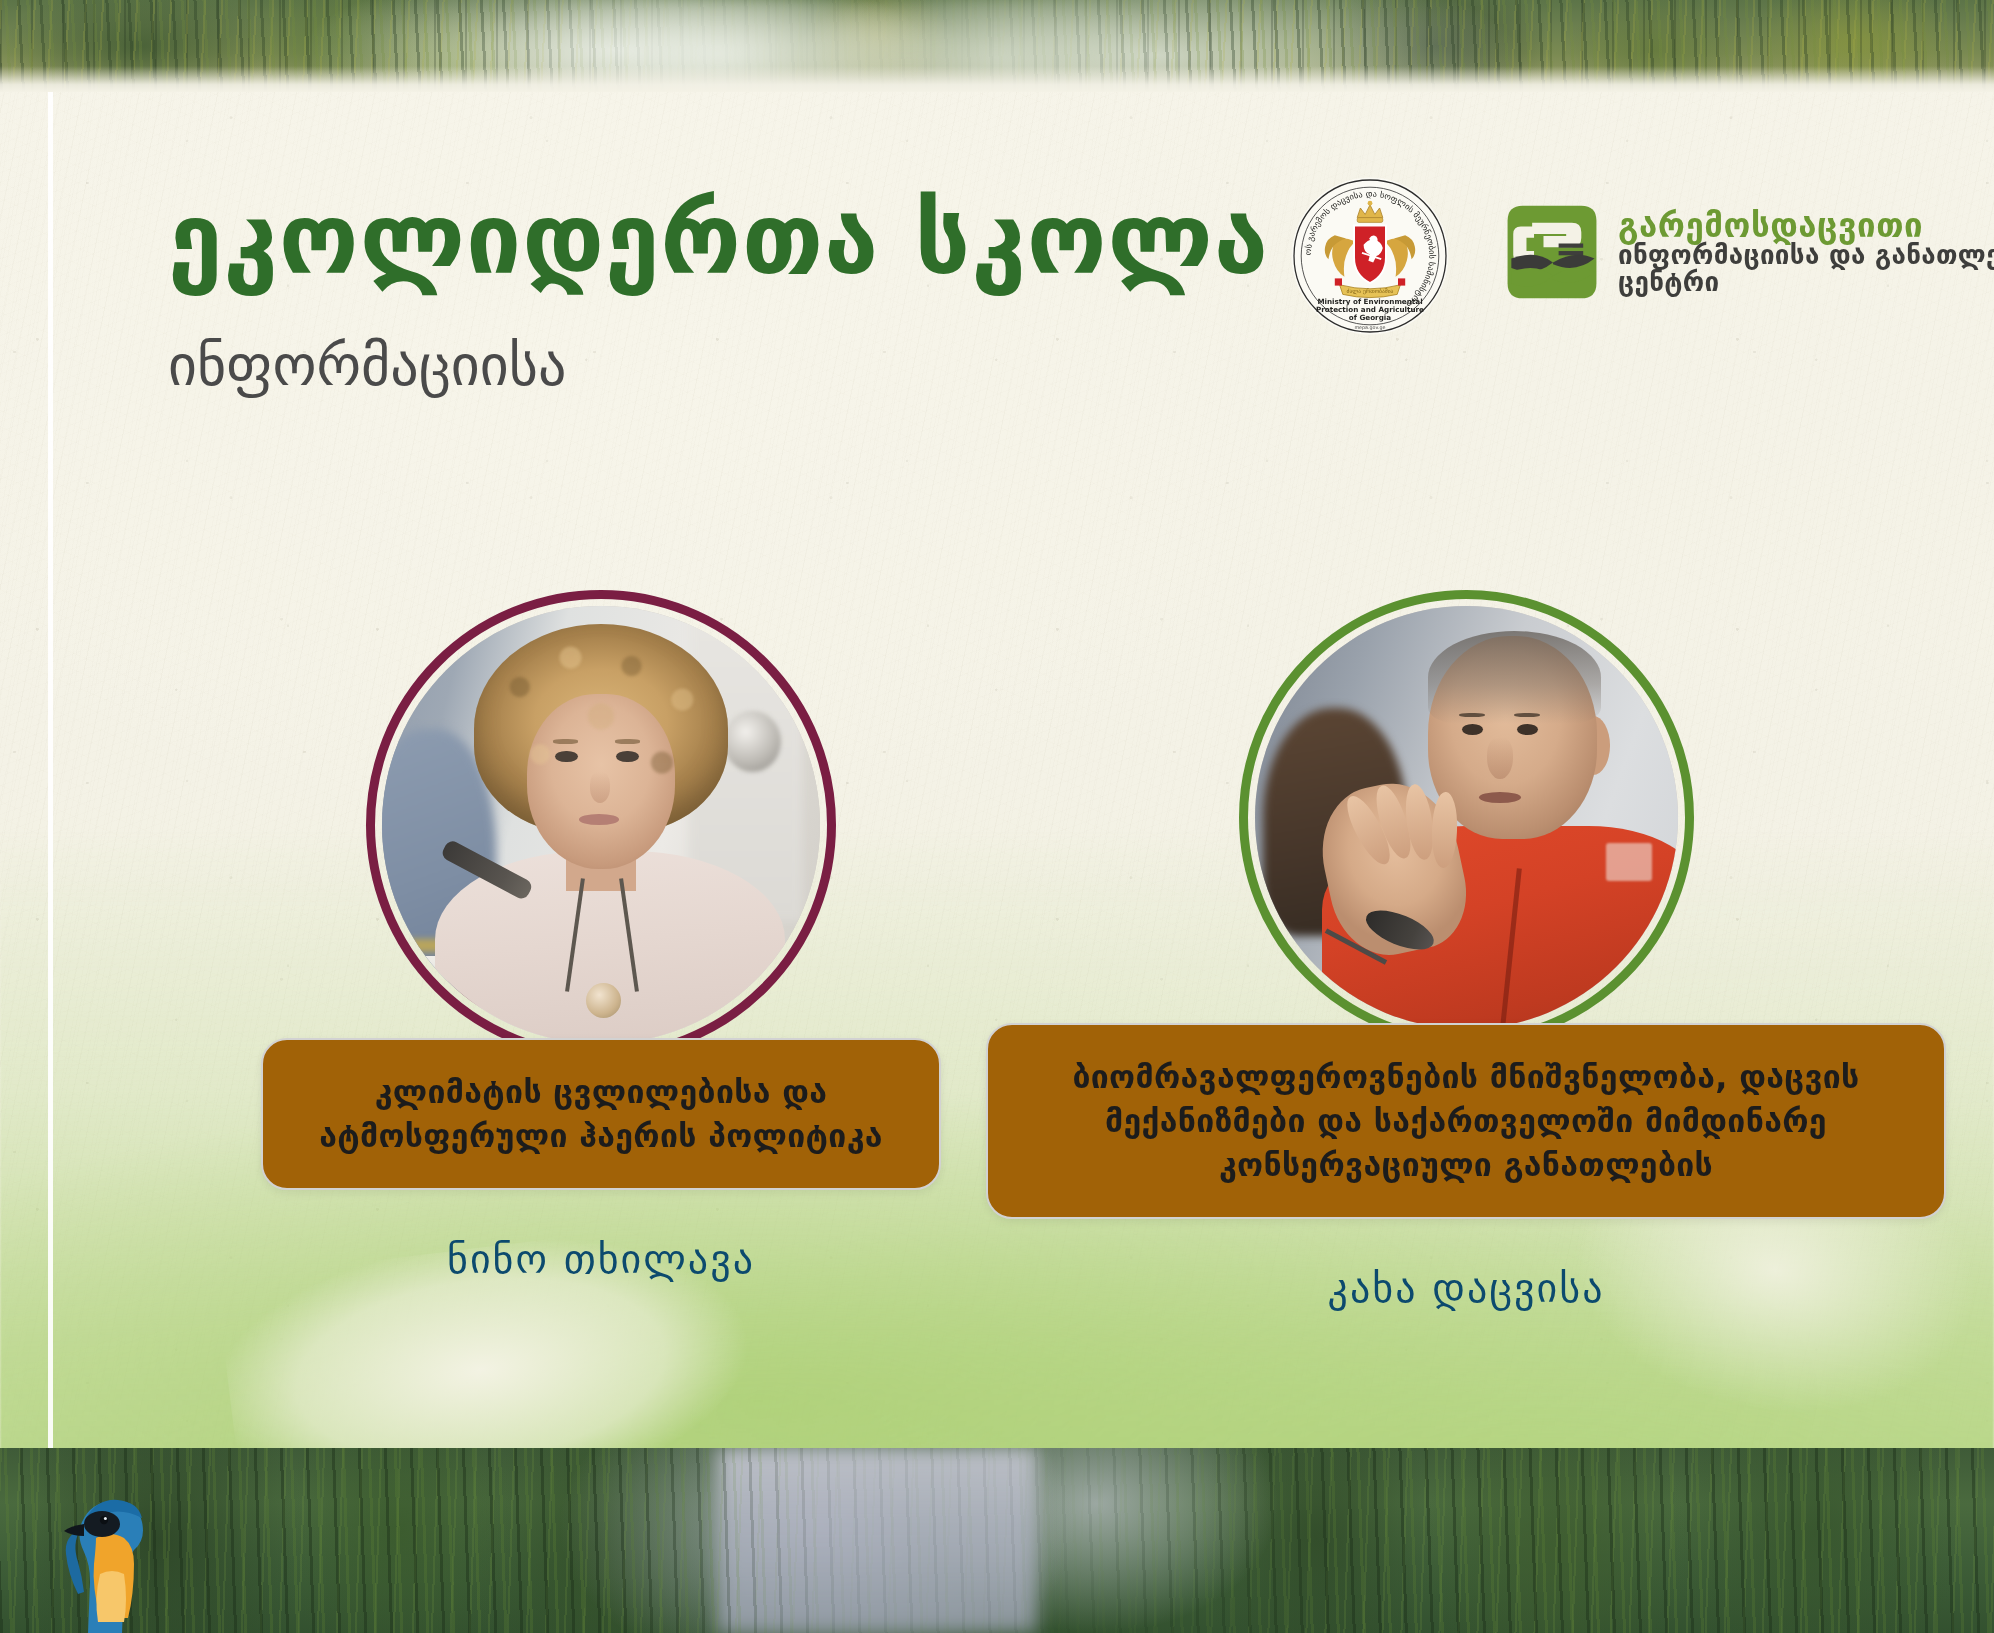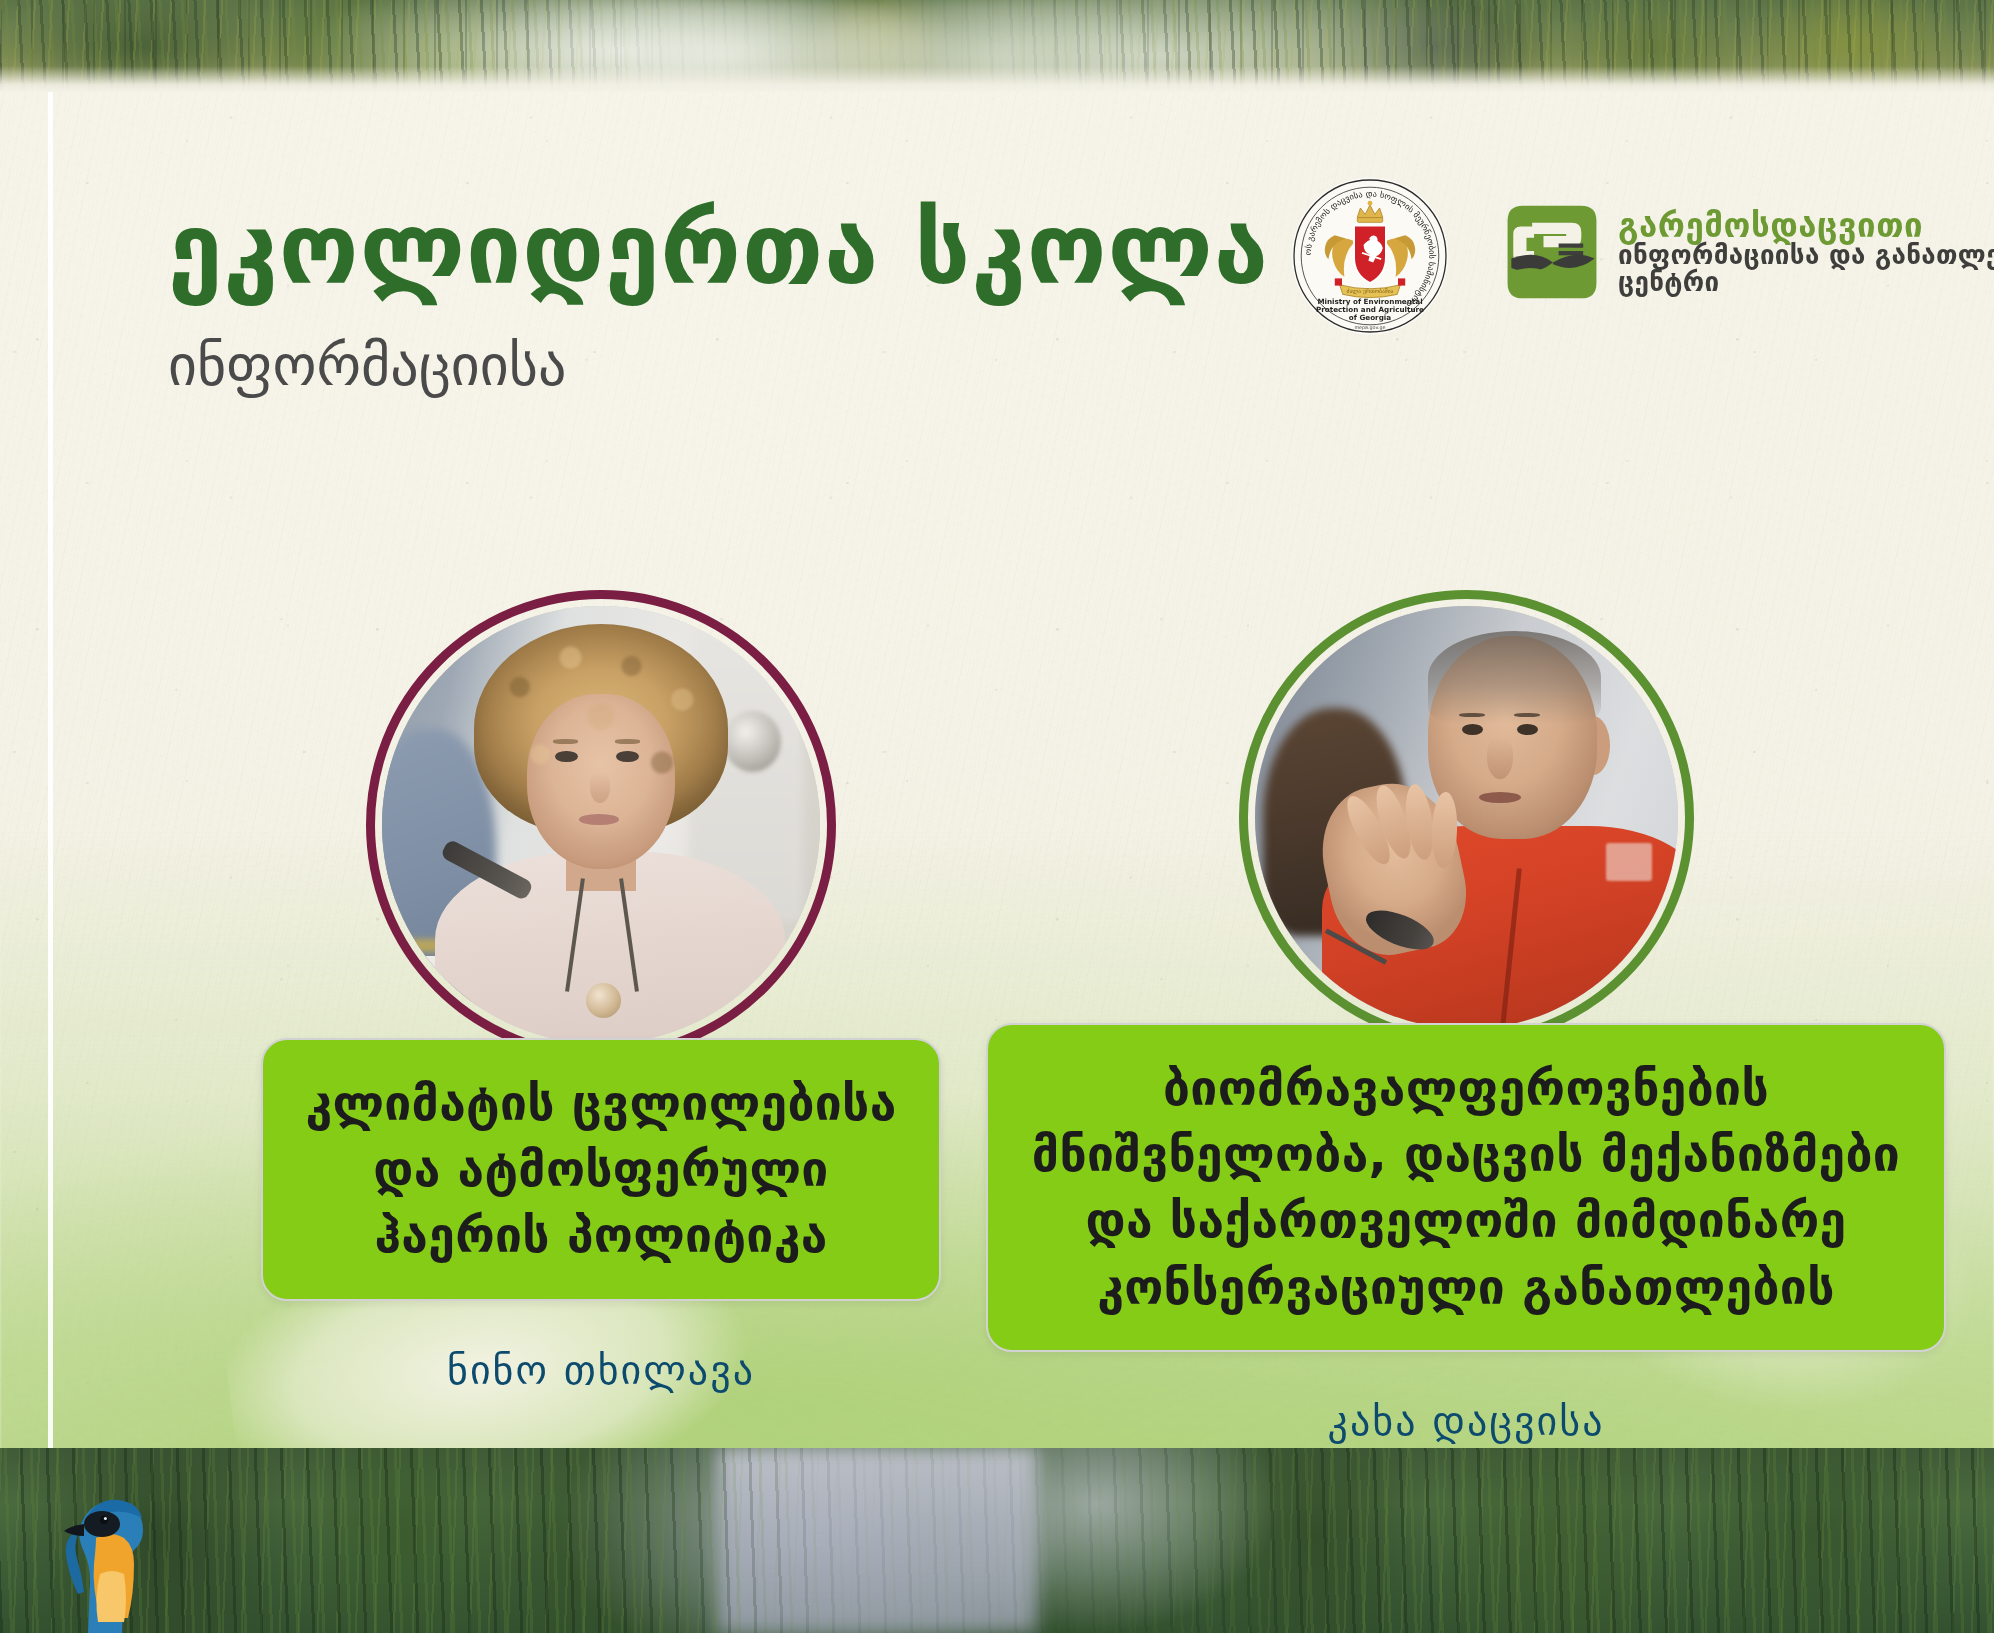--- a/index.html
+++ b/index.html
@@ -183,21 +183,21 @@
     top: 92px;
     bottom: 185px;
     width: 5px;
     background: rgba(255,255,255,.92);
   }
 
   
   .title {
     position: absolute;
     left: 168px;
-    top: 200px;
+    top: 190px;
     font-family: "DejaVu Sans", "Liberation Sans", sans-serif;
     font-size: 98px;
     font-weight: 700;
     letter-spacing: 1px;
     color: #2f6e2a;
     line-height: 1;
     white-space: nowrap;
   }
   .subtitle {
     position: absolute;
@@ -475,28 +475,28 @@
     position: absolute; right: 6%; top: 56%; width: 11%; height: 9%;
     border-radius: 3px;
     background: rgba(240,236,230,.55);
     filter: blur(1px);
   }
 
   
   .caption {
     position: relative;
     margin-top: -22px;
-    background: #84cc16;
+    background: #a16207;
     border: 2px solid #d2d2d2;
     border-radius: 26px;
     box-shadow: 0 3px 9px rgba(0,0,0,.07);
     padding: 30px 28px;
     text-align: center;
     font-weight: 700;
-    font-size: 48px;
+    font-size: 32px;
     line-height: 1.38;
     color: #1c1c1c;
     letter-spacing: .3px;
     z-index: 3;
   }
   .speaker-a .caption { width: 620px; }
   .speaker-b .caption { width: 900px; }
 
   .speaker-name {
     margin-top: 46px;

